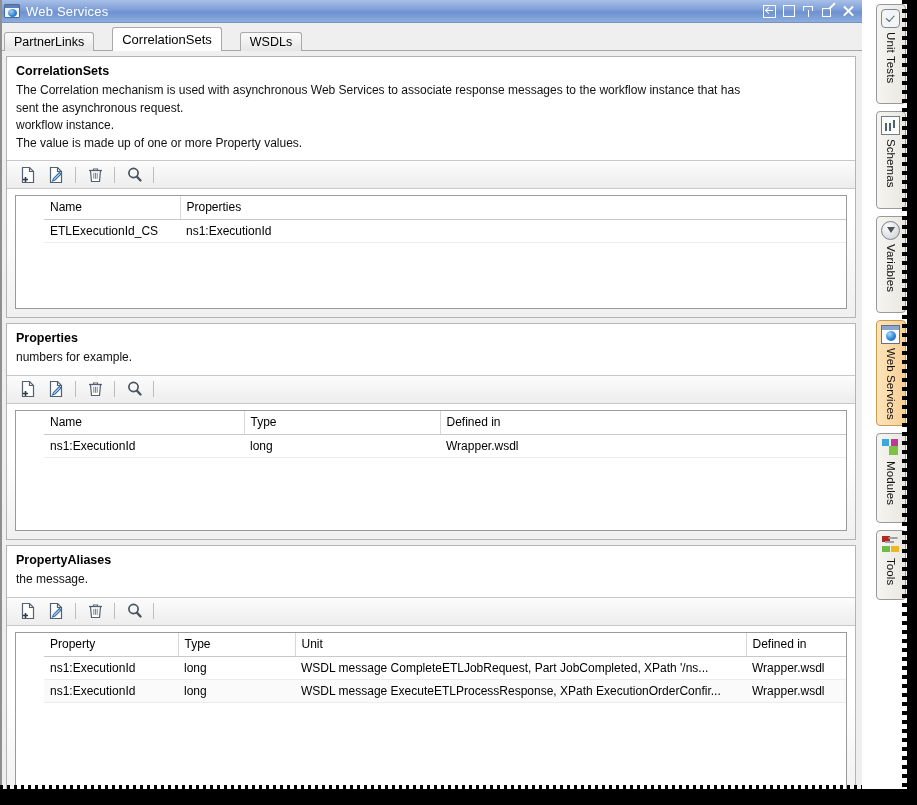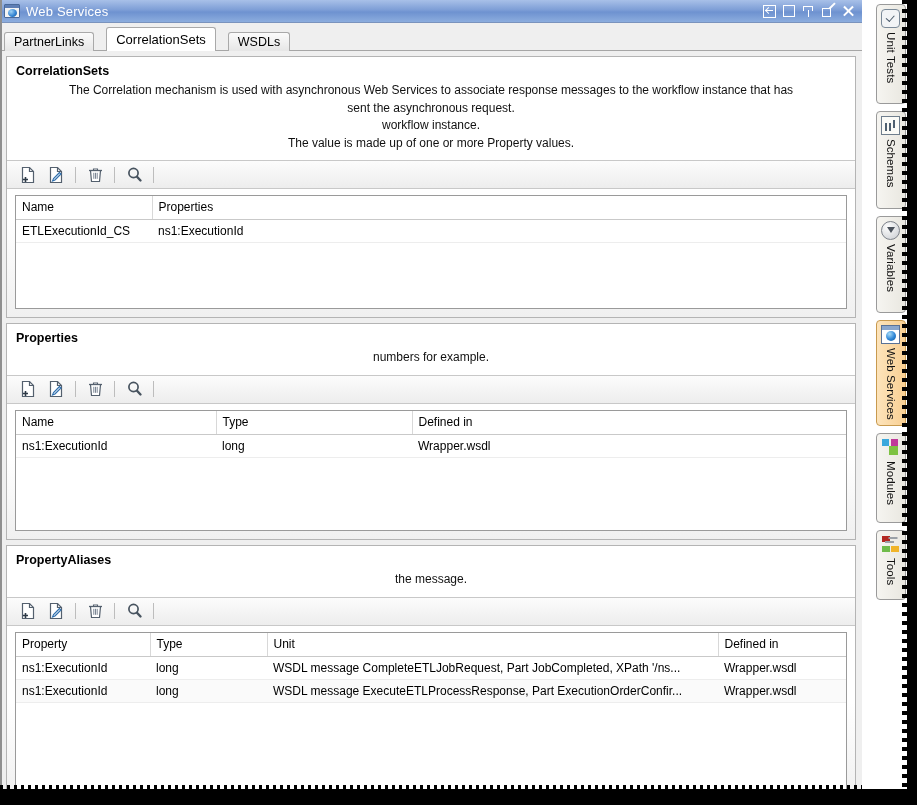--- a/index.html
+++ b/index.html
@@ -161,21 +161,21 @@
     position: relative;
   }
   .tab {
     font-size: 12.5px;
     color: #000;
     padding: 3px 9px 4px 9px;
     border: 1px solid #a9a9a9;
     border-bottom: none;
     border-radius: 3px 3px 0 0;
     background: linear-gradient(to bottom, #fbfbfb, #e6e6e6);
-    margin-right: 12px;
+    margin-right: 18px;
     position: relative;
     bottom: -1px;
     white-space: nowrap;
     cursor: default;
     height: 19px;
     box-sizing: border-box;
     line-height: 13px;
   }
   .tab.active {
     background: #ffffff;
@@ -210,21 +210,21 @@
     font-weight: bold;
     color: #000;
     padding: 7px 9px 3px 9px;
   }
   .panel-desc {
     font-size: 12px;
     color: #111;
     line-height: 17.5px;
     padding: 1px 9px 8px 9px;
   }
-  .panel-desc div { white-space: nowrap; text-align: center; }
+  .panel-desc div { white-space: nowrap; }
 
   .toolbar {
     height: 29px;
     background: linear-gradient(to bottom, #fcfcfc, #ededed);
     border-top: 1px solid #c8c8c8;
     border-bottom: 1px solid #c8c8c8;
     display: flex;
     align-items: center;
     padding-left: 8px;
     box-sizing: border-box;
@@ -248,20 +248,21 @@
     margin: 6px 8px 8px 8px;
     flex: 1 1 auto;
     overflow: hidden;
     box-sizing: border-box;
   }
   table.grid {
     width: 100%;
     border-collapse: collapse;
     table-layout: fixed;
     font-size: 12px;
+    margin-left: 28px;
   }
   table.grid th {
     text-align: left;
     font-weight: normal;
     font-size: 12px;
     color: #000;
     background: #ffffff;
     padding: 4px 6px 5px 6px;
     border-bottom: 1px solid #c9c9c9;
     border-right: 1px solid #d8d8d8;
@@ -673,21 +674,21 @@
             <tbody>
               <tr>
                 <td>ns1:ExecutionId</td>
                 <td>long</td>
                 <td>WSDL message CompleteETLJobRequest, Part JobCompleted, XPath '/ns...</td>
                 <td>Wrapper.wsdl</td>
               </tr>
               <tr class="alt">
                 <td>ns1:ExecutionId</td>
                 <td>long</td>
-                <td>WSDL message ExecuteETLProcessResponse, Part ExecutionOrderConfir...</td>
+                <td>WSDL message ExecuteETLProcessResponse, XPath ExecutionOrderConfir...</td>
                 <td>Wrapper.wsdl</td>
               </tr>
             </tbody>
           </table>
         </div>
       </div>
 
     </div>
   </div>
 

